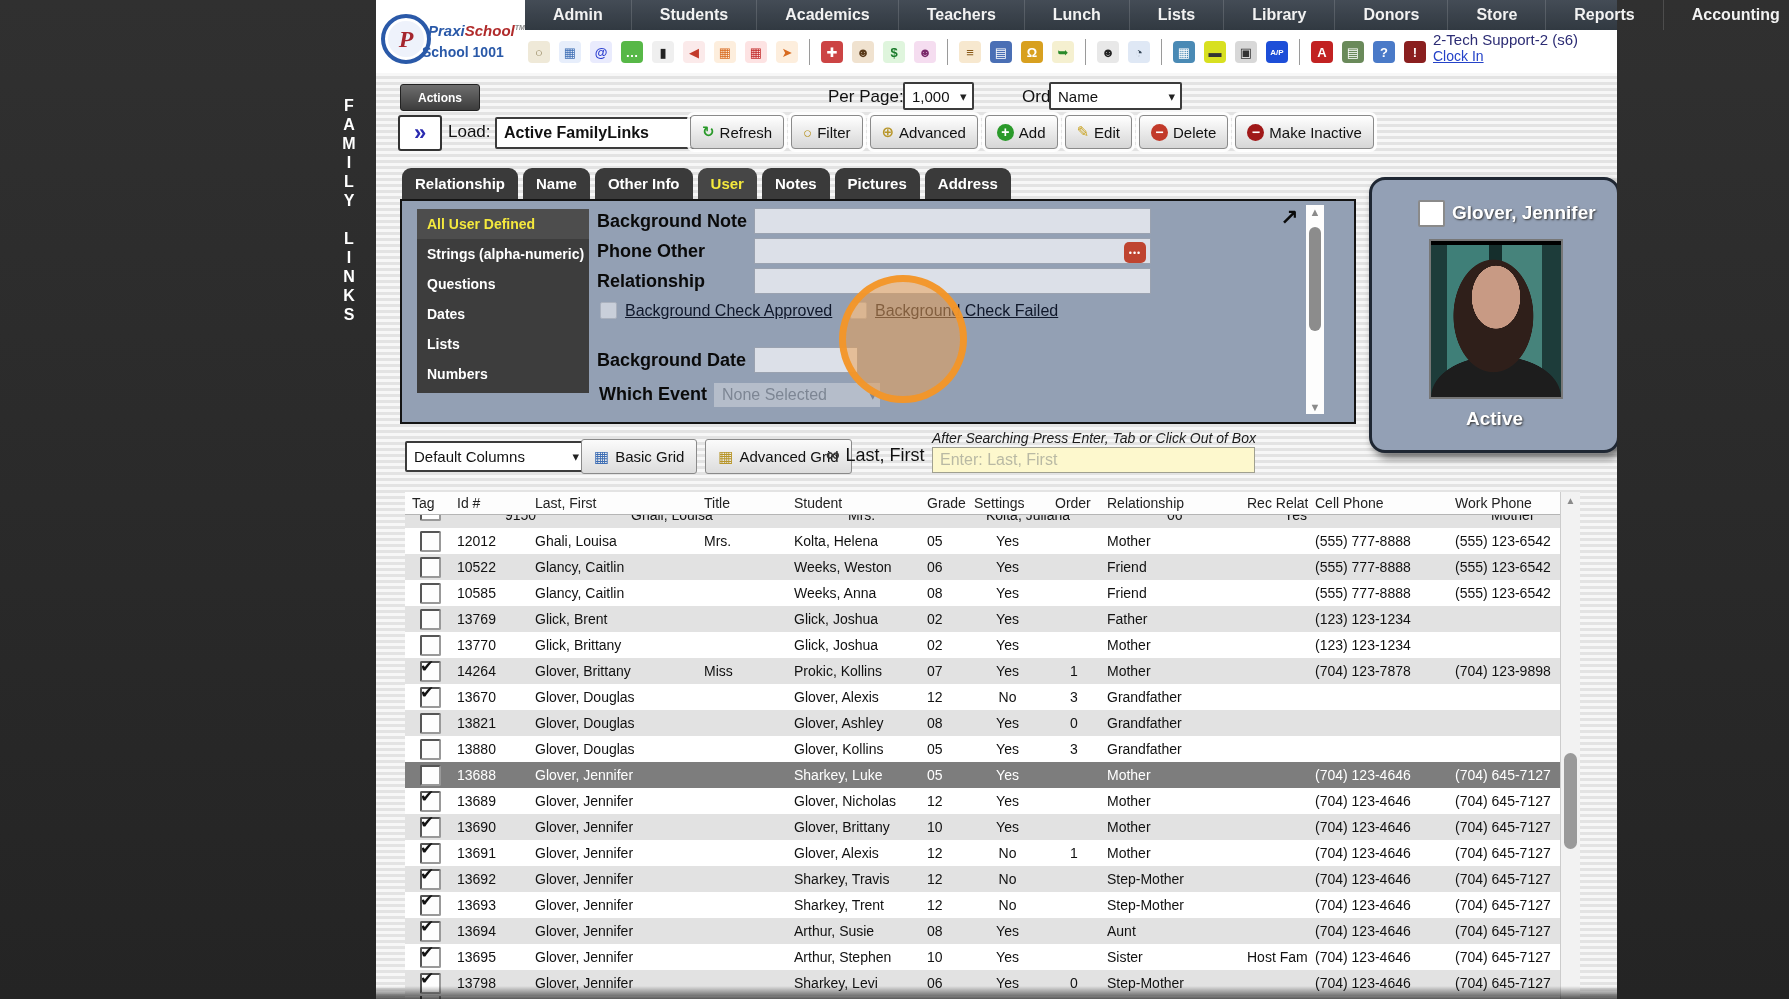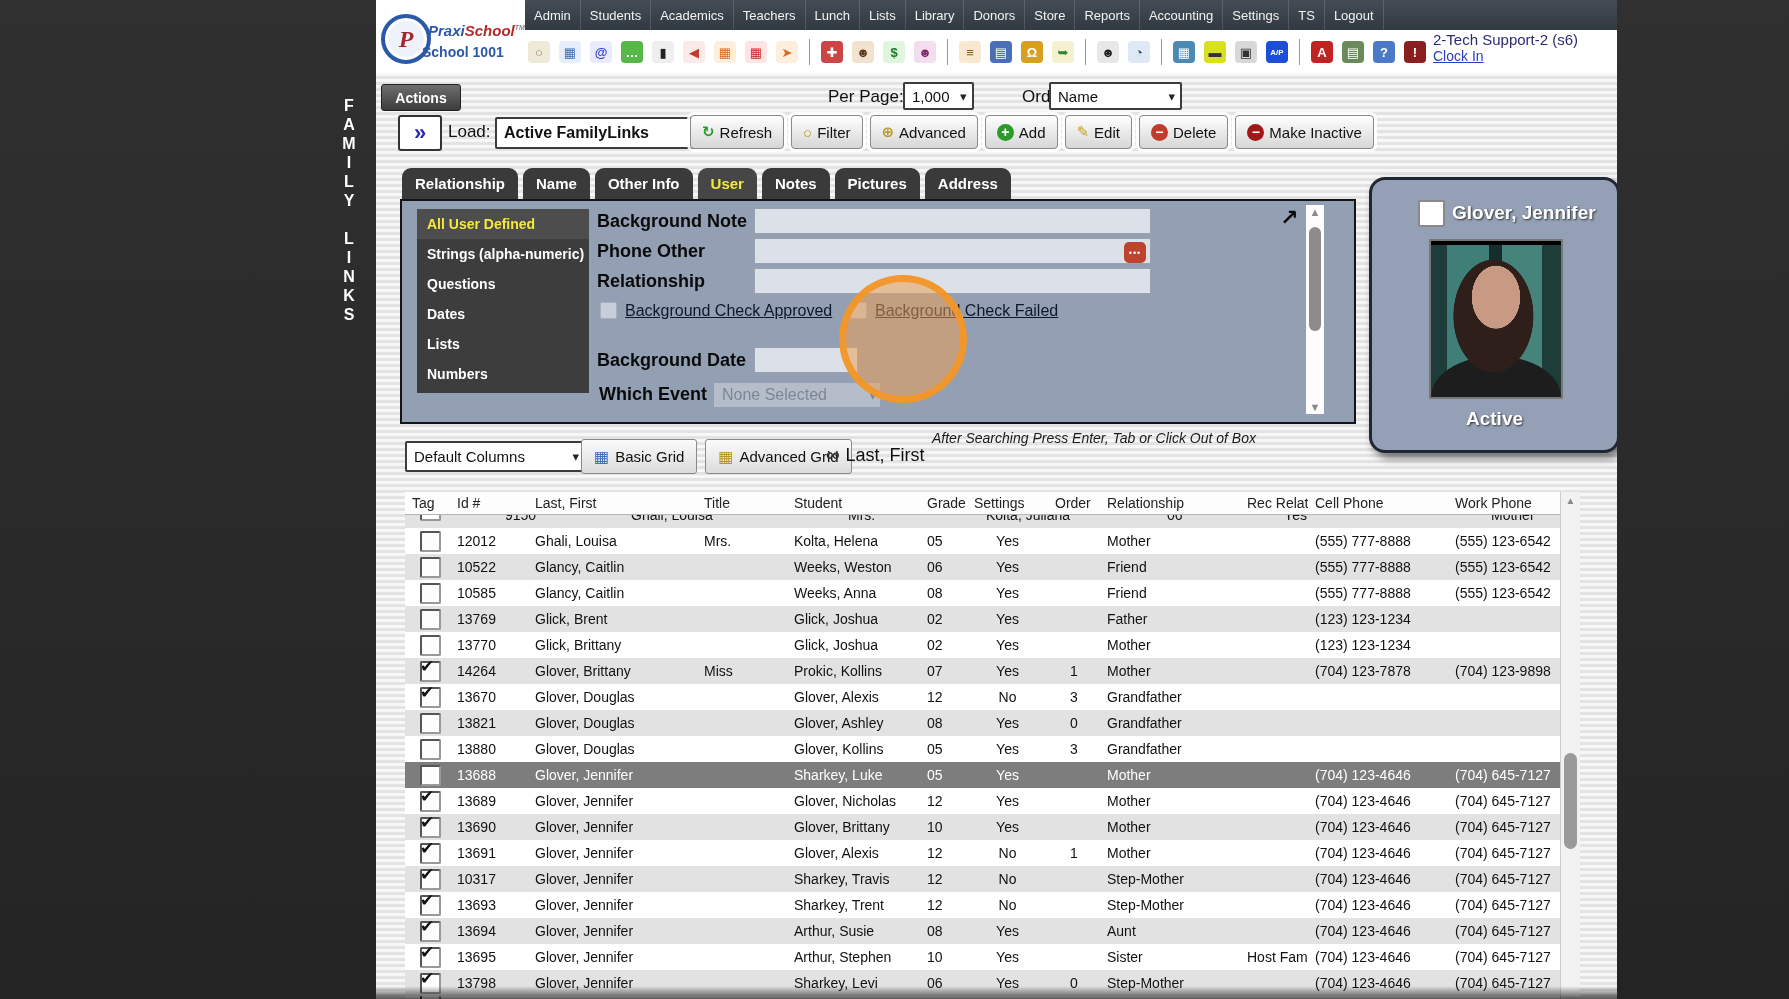--- a/index.html
+++ b/index.html
@@ -9,39 +9,39 @@
   #header-band{position:absolute;left:376px;top:0;width:1241px;height:73px;background:#fff;border-bottom:1px solid #8a8a8a;}
   #logo-box{position:absolute;left:0;top:0;width:149px;height:73px;background:#fff;}
   #logo-circle{position:absolute;left:5px;top:14px;width:42px;height:42px;border-radius:50%;
       border:4px solid #2a59a8;background:#eef2fb;box-shadow:inset 0 0 0 3px #fff;display:flex;align-items:center;justify-content:center;}
   #logo-circle b{color:#a5262e;font-size:24px;font-family:"Liberation Serif",serif;font-style:italic;}
   #brand-text{position:absolute;left:52px;top:22px;font-style:italic;font-weight:bold;font-size:15px;white-space:nowrap;}
   #brand-text .b1{color:#2a59a8;} #brand-text .b2{color:#b02a2a;} #brand-text sup{font-size:7px;color:#888;}
   #school-label{position:absolute;left:46px;top:44px;color:#2a59a8;font-weight:bold;font-size:14px;}
   #topnav{position:absolute;left:149px;top:0;width:1092px;height:30px;background:linear-gradient(#444c56,#313941);
       display:flex;align-items:stretch;}
-  .nav-item{display:flex;align-items:center;padding:0 9px;color:#f2f2f2;font-weight:normal;font-size:13px;
+  .nav-item{display:flex;align-items:center;padding:0 28px;color:#f2f2f2;font-weight:bold;font-size:16px;
       border-right:1px solid rgba(255,255,255,.14);cursor:pointer;}
   #toolbar{position:absolute;left:152px;top:33px;height:38px;display:flex;align-items:center;gap:9px;}
   .tb-icon{width:22px;height:22px;border-radius:4px;display:flex;align-items:center;justify-content:center;
       font-size:13px;font-weight:bold;cursor:pointer;}
   .tb-icon.small{font-size:8px;letter-spacing:0;}
   .tb-sep{width:1px;height:26px;background:#9a9a9a;margin:0 2px;}
   #user-block{position:absolute;left:1057px;top:31px;line-height:17px;font-size:15px;}
   #user-name{color:#2c2c74;}
   #clock-in{color:#2442c8;text-decoration:underline;cursor:pointer;font-size:14px;}
   
   #family-links{position:absolute;left:334px;top:96px;width:30px;text-align:center;color:#fff;font-weight:bold;
       font-size:16px;line-height:19px;white-space:pre-line;}
   
   #content{position:absolute;left:376px;top:73px;width:1241px;height:926px;
       background:repeating-linear-gradient(180deg,#f7f7f7 0 3px,#e3e3e3 3px 6px);overflow:hidden;}
   
-  #actions-btn{position:absolute;left:5px;top:11px;width:78px;height:25px;background:linear-gradient(#6e6e6e,#3c3c3c);
-      color:#fff;font-weight:bold;font-size:14px;border:1px solid #222;border-radius:3px;display:flex;align-items:center;justify-content:center;cursor:pointer;}
+  #actions-btn{position:absolute;left:24px;top:11px;width:78px;height:25px;background:linear-gradient(#6e6e6e,#3c3c3c);
+      color:#fff;font-weight:bold;font-size:12px;border:1px solid #222;border-radius:3px;display:flex;align-items:center;justify-content:center;cursor:pointer;}
   #records-strip{position:absolute;left:98px;top:9px;width:428px;height:28px;background:#fcf6d4;display:flex;align-items:center;}
   #records-count{font-size:19px;color:#111;margin-left:8px;white-space:nowrap;}
   #filter-set{font-size:15px;color:#6b6b4a;margin-left:14px;white-space:nowrap;}
   #filter-set .fv{color:#b35900;}
   .lbl{position:absolute;font-size:17px;color:#111;}
   .selbox{position:absolute;background:#fff;border:2px solid #3c3c3c;border-radius:2px;font-size:15px;
       display:flex;align-items:center;padding:0 22px 0 7px;cursor:pointer;white-space:nowrap;}
   .selbox::after{content:"▾";position:absolute;right:5px;color:#222;font-size:13px;}
   
   #expand-btn{position:absolute;left:22px;top:42px;width:40px;height:32px;background:#fff;border:2px solid #333;
@@ -318,20 +318,21 @@
       <div class="gbtn">
           <span class="ic" style="color:#b8962a;">▦</span>
           <span>Advanced Grid</span>
         </div>
     </div>
     <div id="find-by">
       <span class="ic">∞</span>
       <span>Last, First</span>
     </div>
     <div id="search-hint">After Searching Press Enter, Tab or Click Out of Box</div>
+    <input id="search-input" placeholder="Enter: Last, First" style="">
 
     <div id="table">
       <div id="thead" class="tgrid">
           <div class="th">Tag</div>
           <div class="th">Id #</div>
           <div class="th">Last, First</div>
           <div class="th">Title</div>
           <div class="th">Student</div>
           <div class="th">Grade</div>
           <div class="th">Settings</div>
@@ -575,21 +576,21 @@
             <div class="td"></div>
             <div class="td">(704) 123-4646</div>
             <div class="td">(704) 645-7127</div>
           </div>
           <div class="trow tgrid g">
             <div class="td c">
               <span class="chk">
                 <span class="mark">✔</span>
               </span>
             </div>
-            <div class="td">10317</div>
+            <div class="td">13692</div>
             <div class="td">Glover, Jennifer</div>
             <div class="td"></div>
             <div class="td">Sharkey, Travis</div>
             <div class="td">12</div>
             <div class="td c">No</div>
             <div class="td c"></div>
             <div class="td">Step-Mother</div>
             <div class="td"></div>
             <div class="td">(704) 123-4646</div>
             <div class="td">(704) 645-7127</div>

